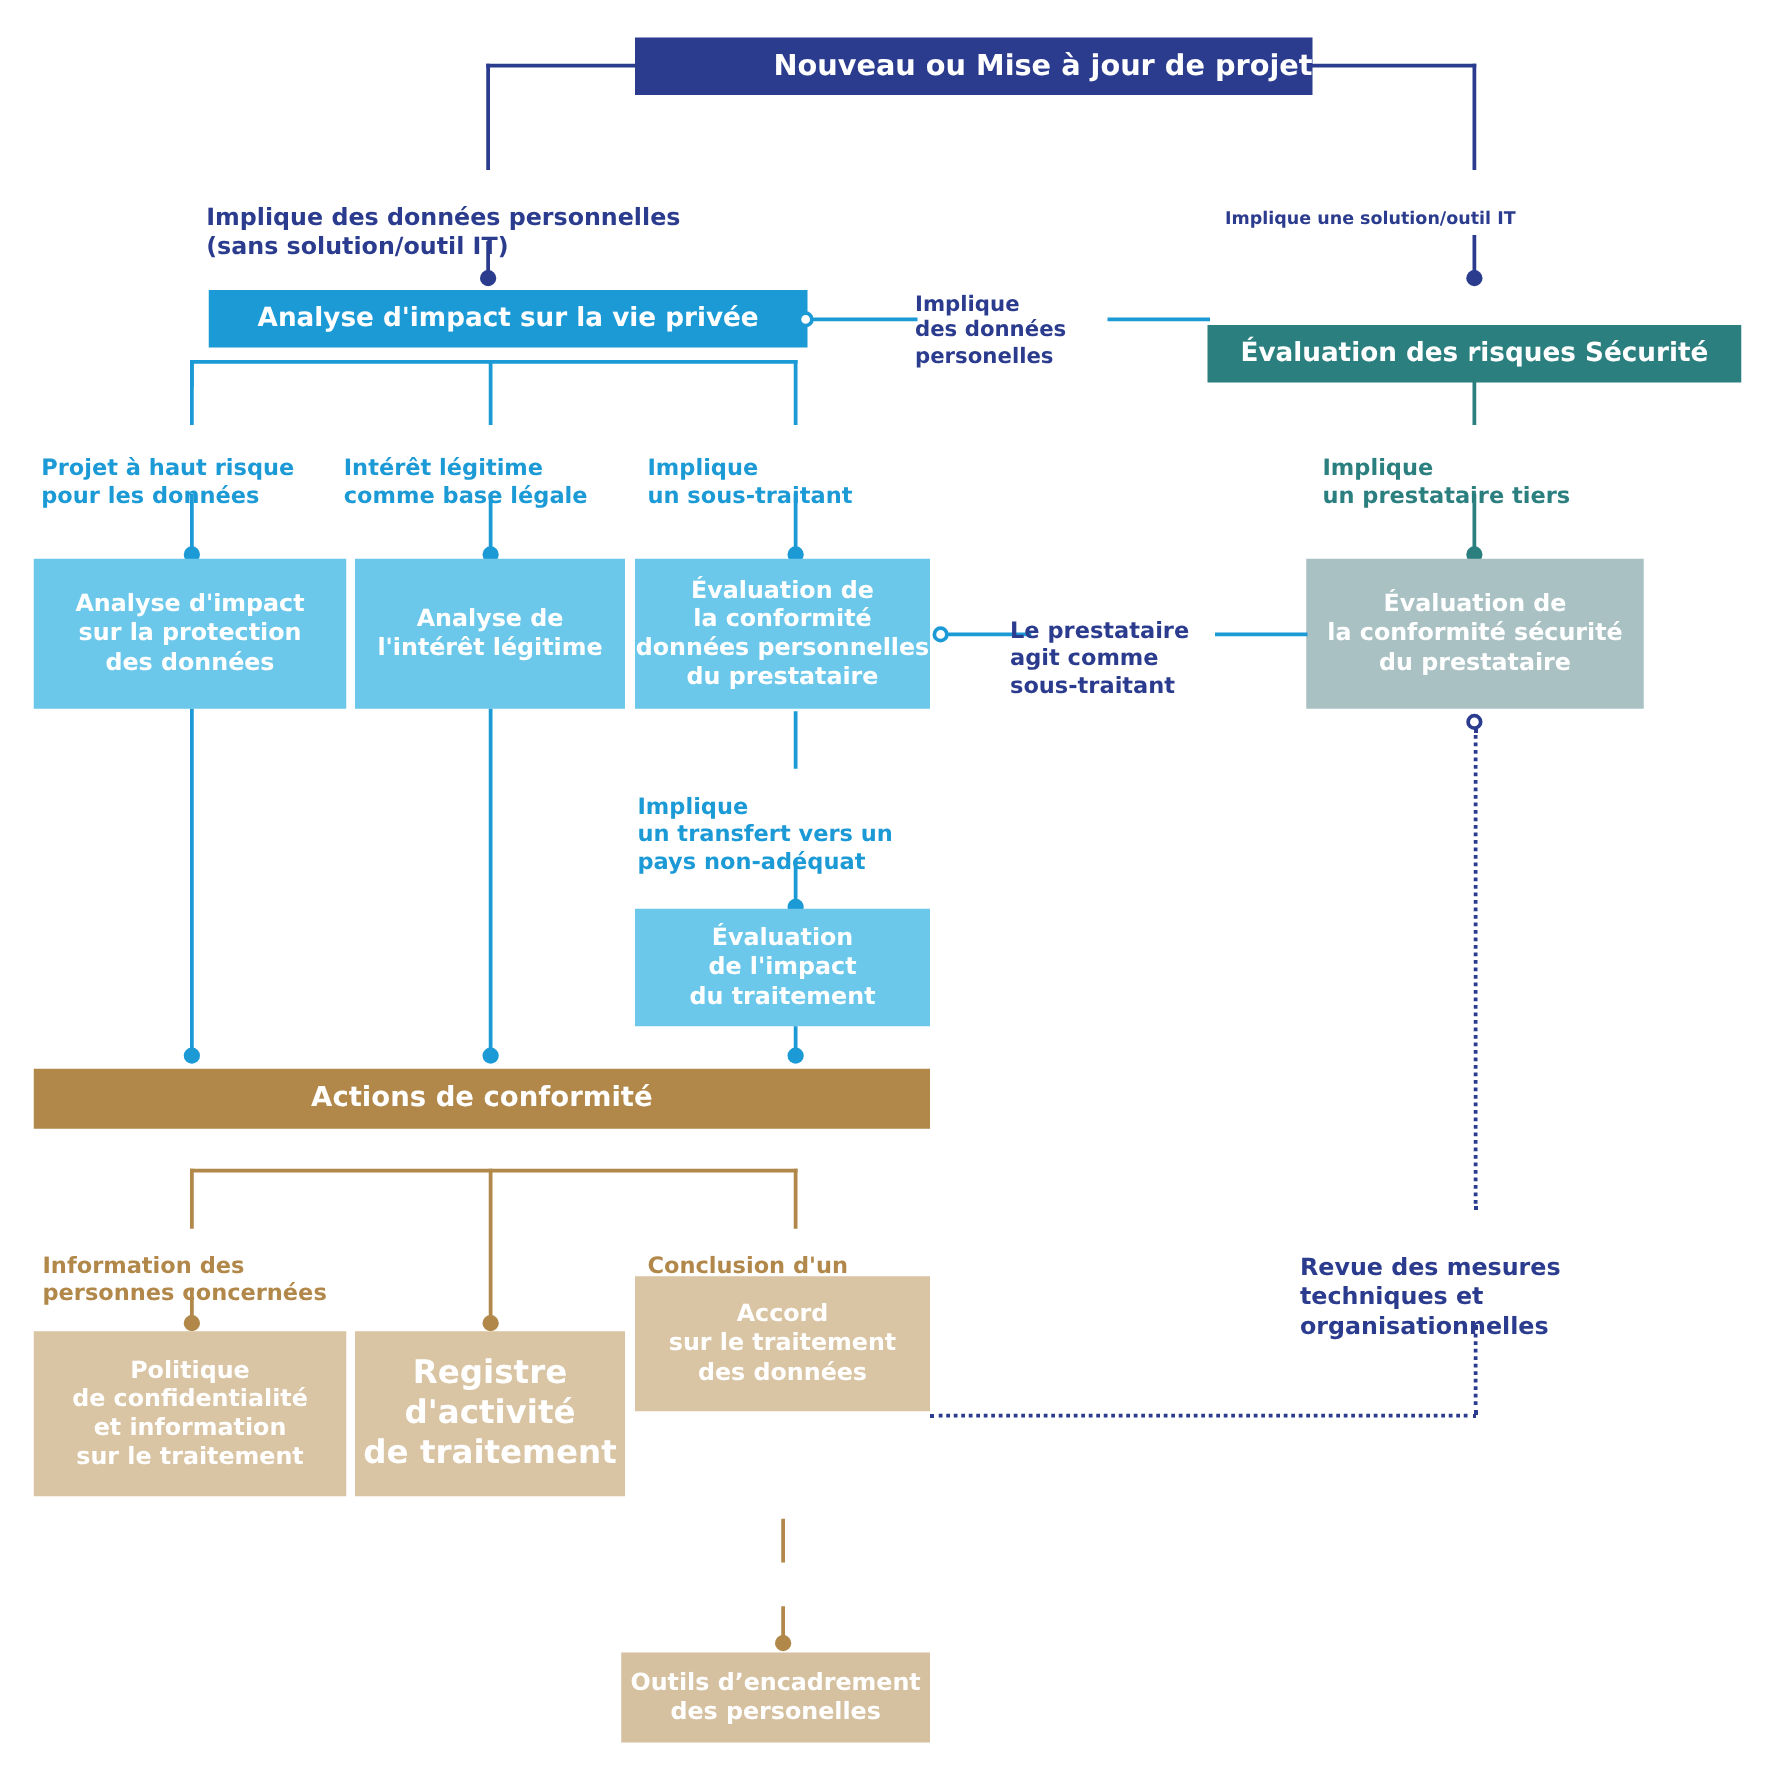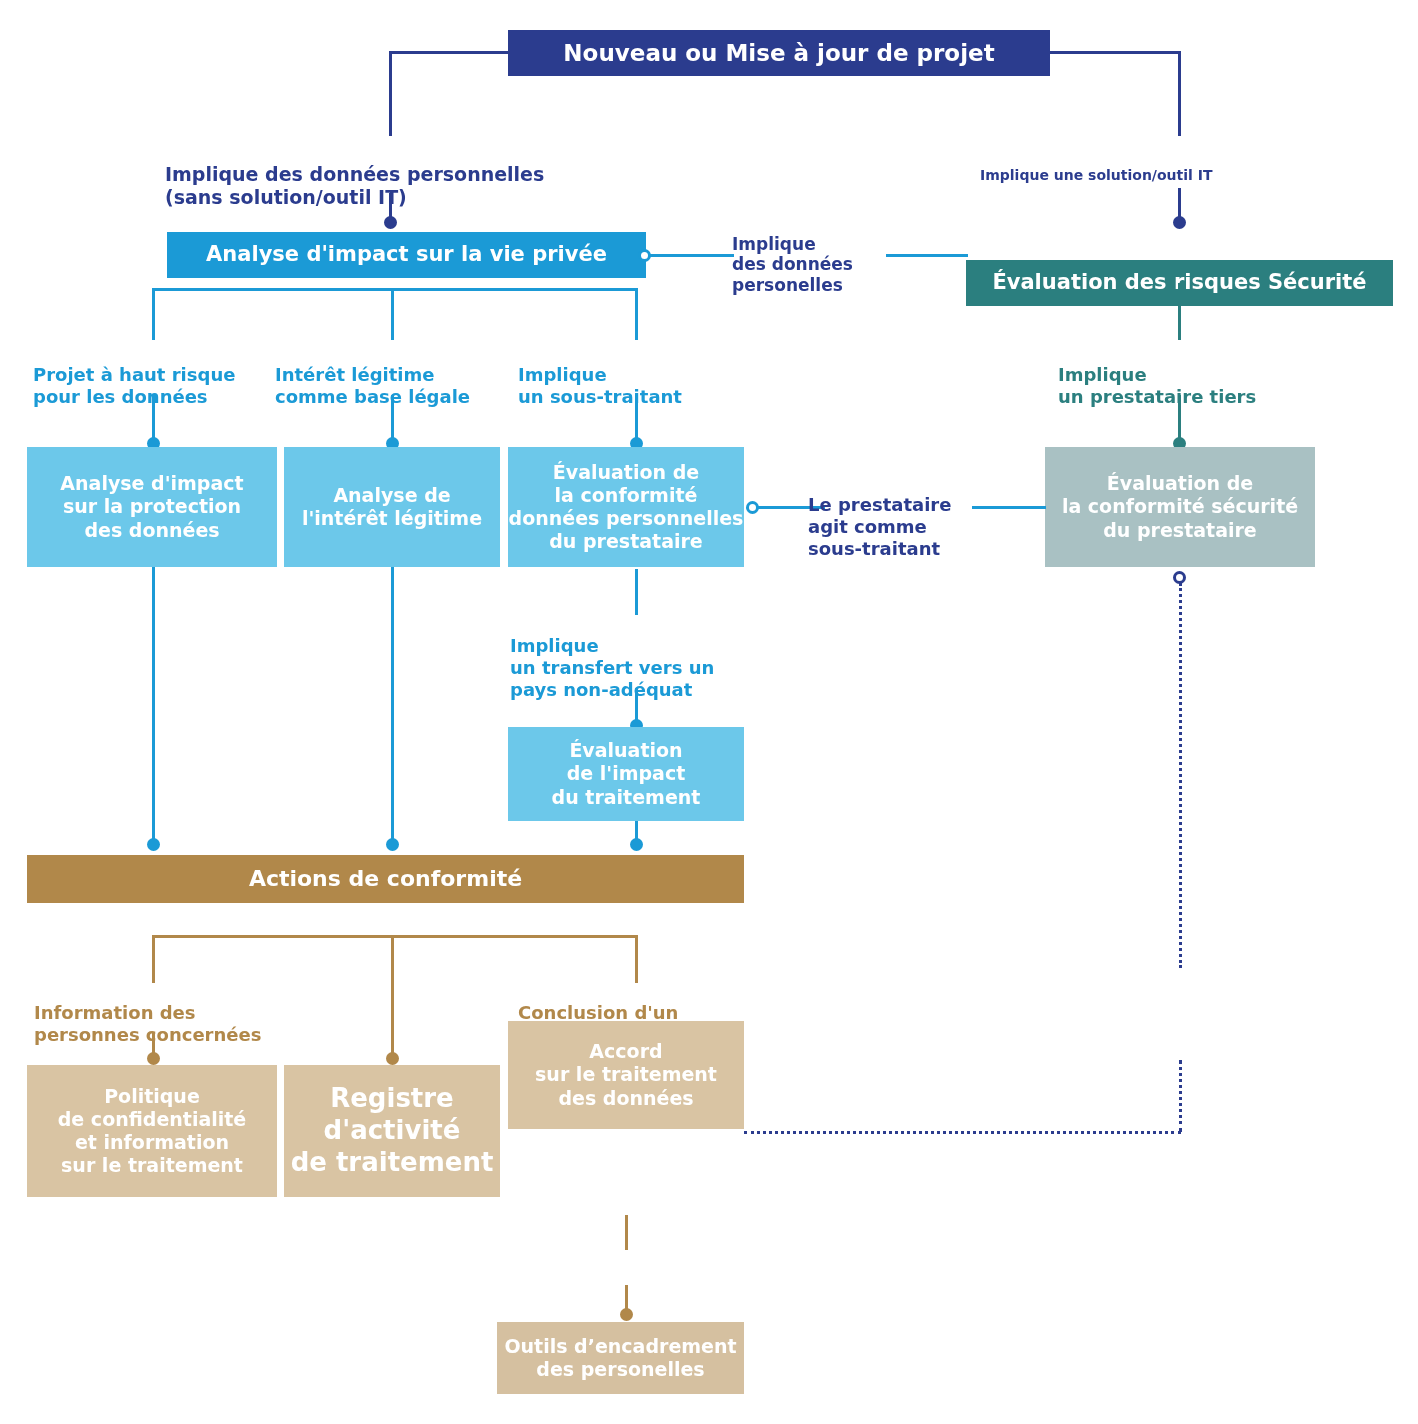--- a/index.html
+++ b/index.html
@@ -37,21 +37,21 @@
   .t-navy{color:#2b3c8e;}
   .t-blue{color:#1b9ad6;}
   .t-teal{color:#2b7f7f;}
   .t-gold{color:#b1884a;}
 </style>
 </head>
 <body>
 
 <div id="stage">
 
-  <div class="box c-navy" style="left:508px;top:30px;width:542px;height:46px;font-size:23px;">
+  <div class="box c-navy" style="left:508px;top:30px;width:542px;height:46px;font-size:23px;justify-content:flex-end;">
     <span>Nouveau ou Mise à jour de projet</span>
   </div>
 
   <div class="ln-navy" style="left:389px;top:51px;width:122px;height:3px;"></div>
   <div class="ln-navy" style="left:1047px;top:51px;width:134px;height:3px;"></div>
 
   <div class="ln-navy" style="left:389px;top:51px;width:3px;height:85px;"></div>
 
   <div class="ln-navy" style="left:1178px;top:51px;width:3px;height:85px;"></div>
 
@@ -230,17 +230,22 @@
   <div class="dot c-gold" style="left:620px;top:1308px;width:13px;height:13px;"></div>
 
   <div class="box c-sand2" style="left:497px;top:1322px;width:247px;height:72px;font-size:19px;">
     <span>Outils d’encadrement
 des personelles</span>
   </div>
 
   <div class="ring" style="left:1173px;top:571px;width:13px;height:13px;border:3px solid #2b3c8e;"></div>
   <div class="dotted-v" style="left:1179px;top:583px;height:385px;"></div>
 
+  <div class="lbl t-navy" style="left:1040px;top:980px;width:280px;font-size:19px;">
+    <span>Revue des mesures
+techniques et
+organisationnelles</span>
+  </div>
 
   <div class="dotted-v" style="left:1179px;top:1060px;height:72px;"></div>
   <div class="dotted-h" style="left:744px;top:1131px;width:437px;"></div>
 
 </div>
 
 </body></html>

